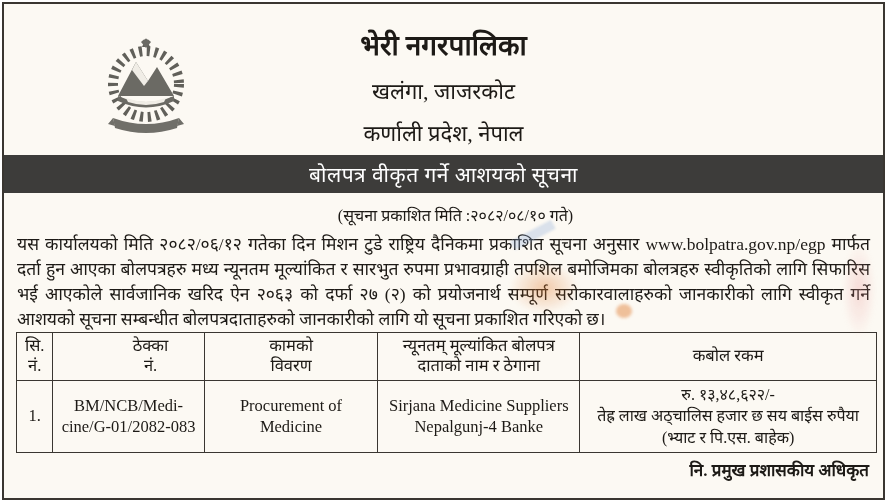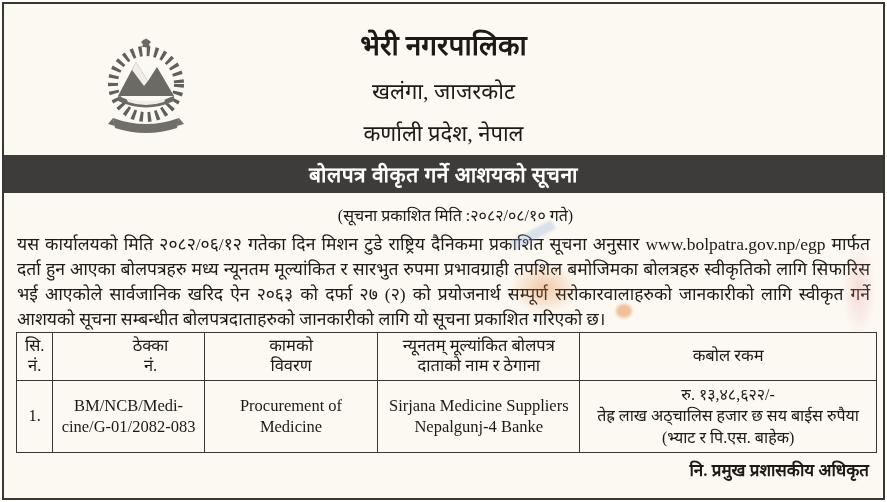--- a/index.html
+++ b/index.html
@@ -27,21 +27,21 @@
 
   .header{position:relative;text-align:center;padding-top:24px;line-height:1.28;}
   .logo{position:absolute;left:92px;top:30px;width:100px;height:108px;}
   .org{font-size:28px;font-weight:700;}
   .office{font-size:31px;font-weight:700;}
   .addr,.prov{font-size:22px;margin-top:14px;}
 
   .banner{
     margin-top:7px;height:38px;background:#3d3c3a;color:#ffffff;
     display:flex;align-items:center;justify-content:center;
-    font-size:21px;font-weight:700;letter-spacing:.5px;
+    font-size:21px;font-weight:400;letter-spacing:.5px;
   }
   .dateline{text-align:center;font-size:16px;margin-top:11px;margin-left:24px;}
   .bodytext{
     margin:6px 13px 0 13px;font-size:17.5px;line-height:1.42;text-align:justify;
   }
   .details-label{margin:2px 0 5px 13px;font-size:17.5px;}
 
   table{
     border-collapse:collapse;margin:0 12px;width:861px;table-layout:fixed;
     background:transparent;

